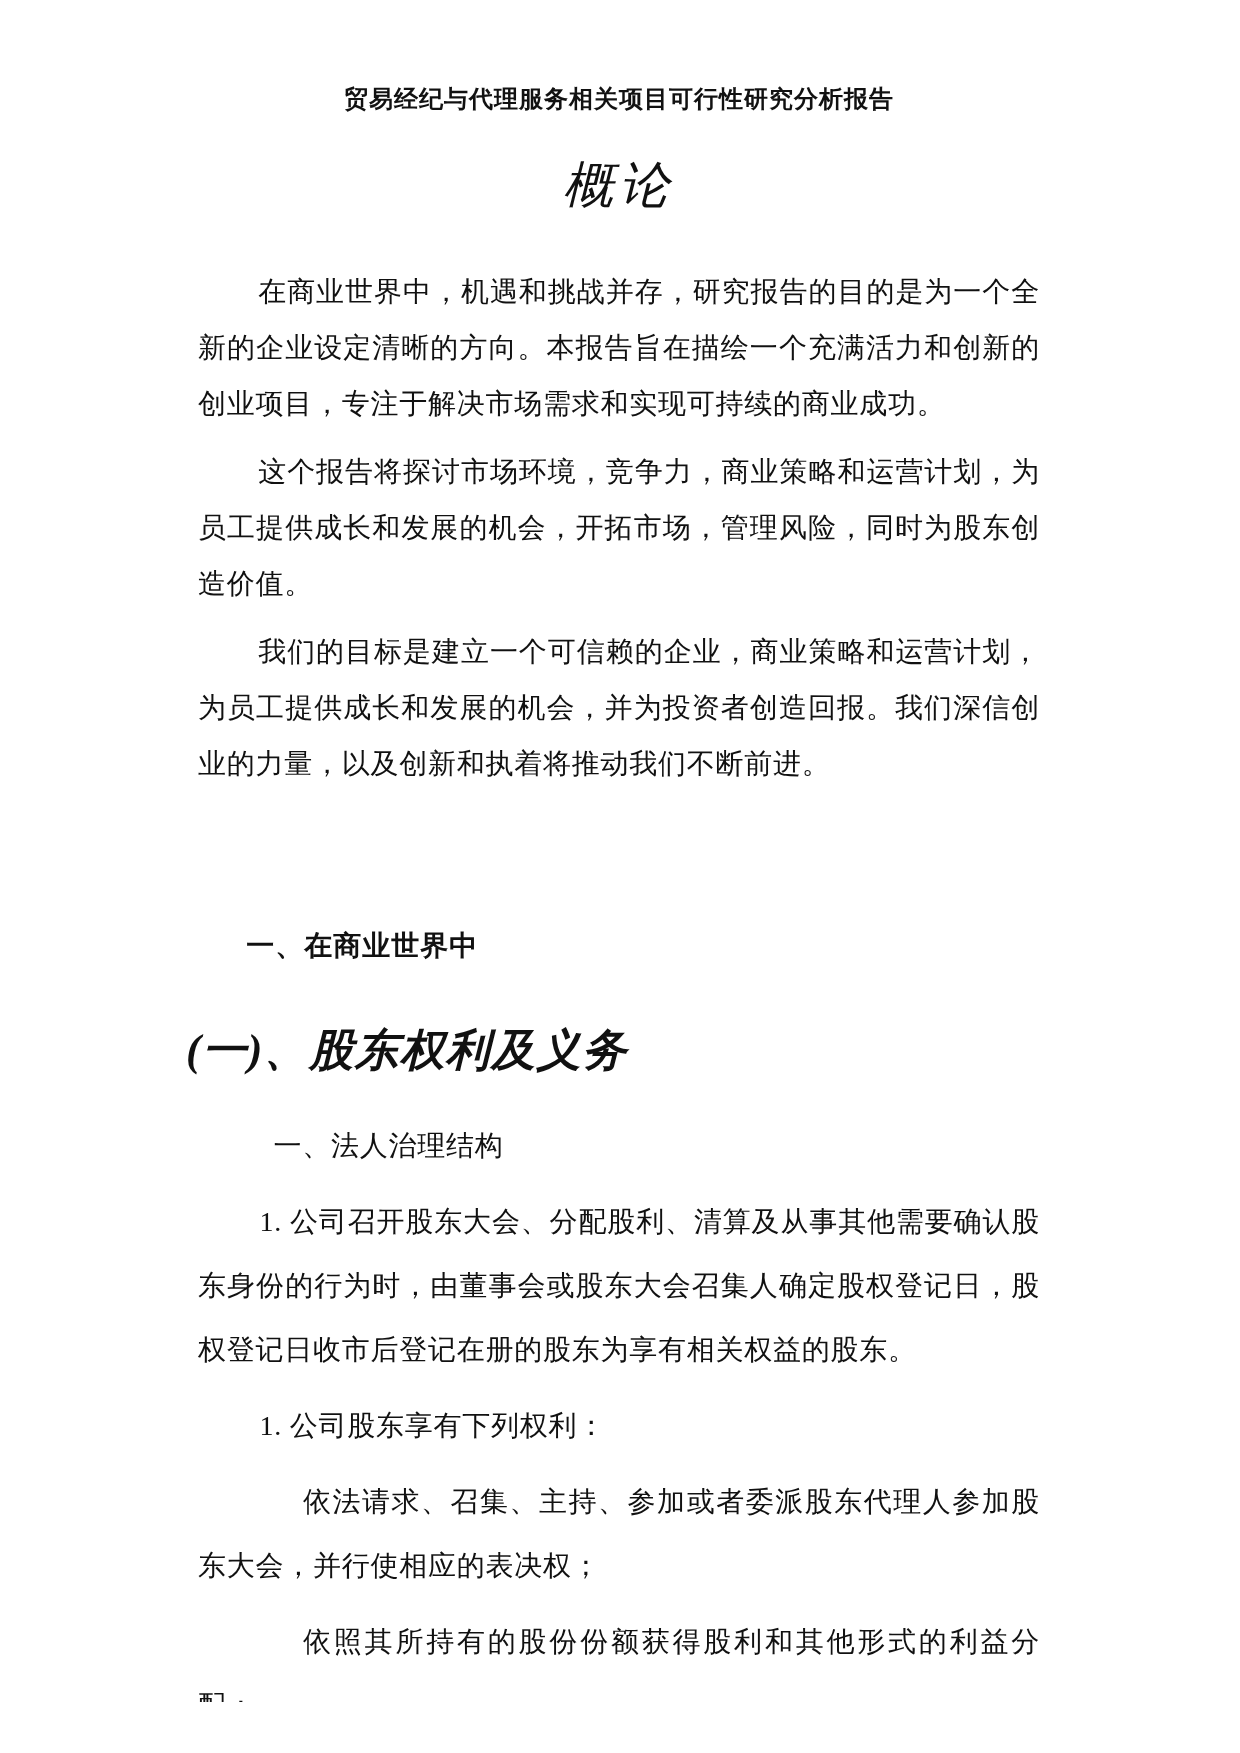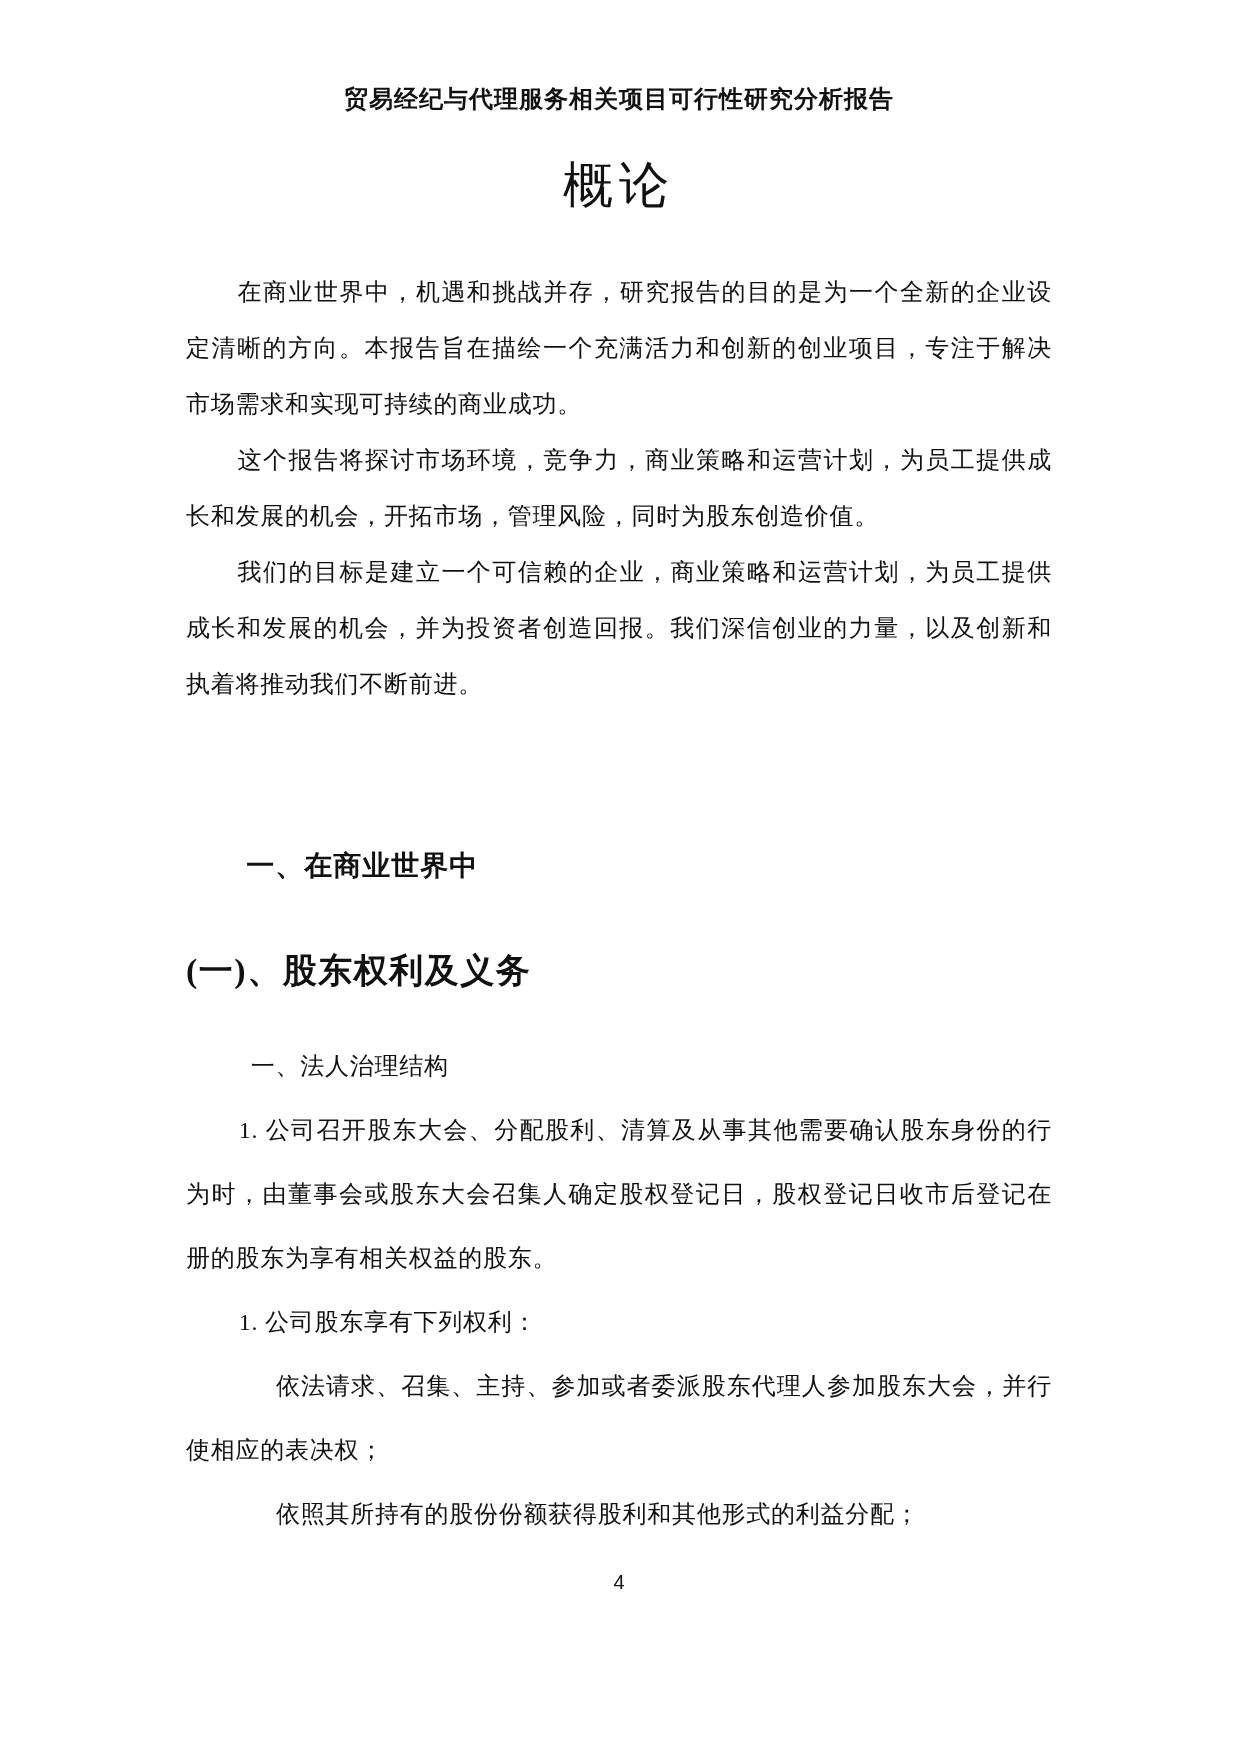--- a/index.html
+++ b/index.html
@@ -26,48 +26,50 @@
     letter-spacing: 1px;
     text-align: center;
   }
   .doc-title {
     margin-top: 43px;
     line-height: 60px;
     font-size: 50px;
     font-weight: 400;
     letter-spacing: 6px;
     text-align: center;
+    font-style: italic;
   }
   .para {
-    margin: 0;
-    font-size: 24px;
+    margin: 12px;
+    font-size: 28px;
     letter-spacing: 0.75px;
     line-height: 56px;
     text-align: justify;
     text-justify: inter-character;
     text-indent: 2.15em;
   }
   .intro .para:first-child {
     margin-top: 49px;
   }
   .h1 {
     margin: 126px 0 0 0;
     font-size: 28px;
     line-height: 56px;
     font-weight: bold;
     letter-spacing: 1px;
     text-indent: 2.15em;
   }
   .h2 {
     margin: 49px 0 0 0;
-    font-size: 34px;
+    font-size: 44px;
     line-height: 56px;
     font-weight: bold;
     letter-spacing: 1.5px;
     text-indent: 0;
+    font-style: italic;
   }
   .sect .para {
     line-height: 64px;
   }
   .sect .sub-heading {
     margin-top: 35px;
     text-indent: 2.7em;
   }
   .sect .numbered {
     text-indent: 2.2em;

